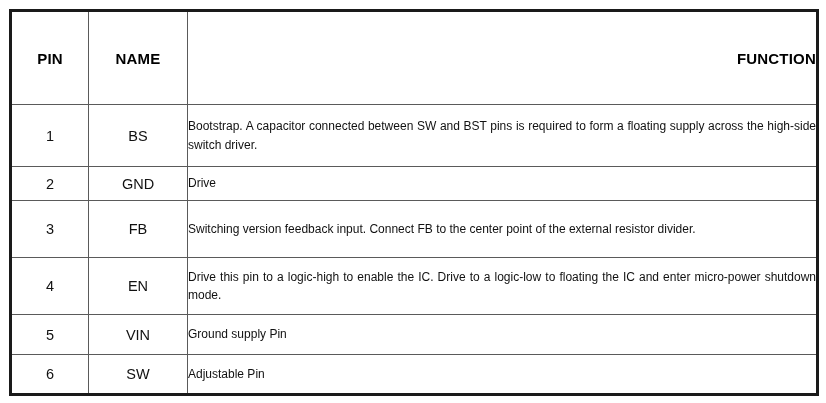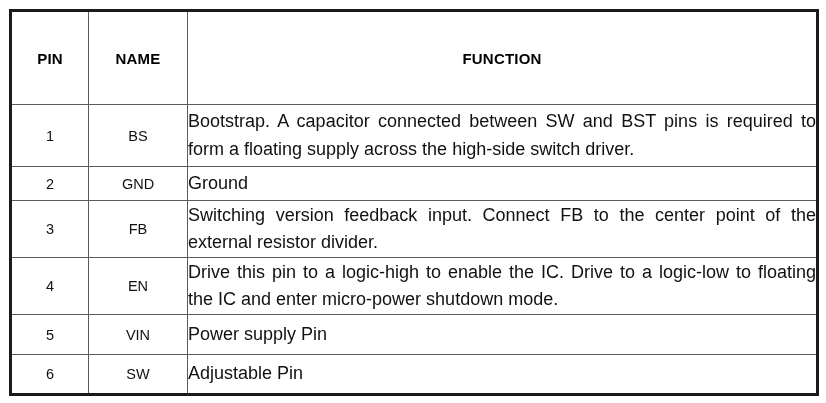--- a/index.html
+++ b/index.html
@@ -56,35 +56,35 @@
     font-weight: bold;
     font-size: 15px;
     letter-spacing: 0.2px;
     color: #000000;
   }
   .head-row th.th-pin,
   .head-row th.th-name {
     text-align: center;
   }
   .head-row th.th-func {
-    text-align: center;
+    text-align: right;
   }
 
   
   .cell-pin,
   .cell-name {
     text-align: center;
     font-size: 14.5px;
     color: #111111;
   }
 
   .cell-func {
     text-align: justify;
     text-align-last: left;
-    font-size: 18px;
+    font-size: 12px;
     line-height: 1.52;
     color: #111111;
     padding: 4px 8px 4px 9px;
     hyphens: none;
   }
 
   
   .row-h-2line td { height: 62px; }
   .row-h-1line td { height: 34px; }
   .row-h-2line-tall td { height: 57px; }
@@ -123,21 +123,21 @@
         <td class="cell-name">BS</td>
         <td class="cell-func">
           <span class="func-text">Bootstrap. A capacitor connected between SW and BST pins is required to form a floating supply across the high-side switch driver.</span>
         </td>
       </tr>
 
       <tr class="row-h-1line">
         <td class="cell-pin">2</td>
         <td class="cell-name">GND</td>
         <td class="cell-func">
-          <span class="func-text">Ground</span>
+          <span class="func-text">Drive</span>
         </td>
       </tr>
 
       <tr class="row-h-2line-tall">
         <td class="cell-pin">3</td>
         <td class="cell-name">FB</td>
         <td class="cell-func">
           <span class="func-text">Switching version feedback input. Connect FB to the center point of the external resistor divider.</span>
         </td>
       </tr>
@@ -147,21 +147,21 @@
         <td class="cell-name">EN</td>
         <td class="cell-func">
           <span class="func-text">Drive this pin to a logic-high to enable the IC. Drive to a logic-low to floating the IC and enter micro-power shutdown mode.</span>
         </td>
       </tr>
 
       <tr class="row-h-1line-tall">
         <td class="cell-pin">5</td>
         <td class="cell-name">VIN</td>
         <td class="cell-func">
-          <span class="func-text">Power supply Pin</span>
+          <span class="func-text">Ground supply Pin</span>
         </td>
       </tr>
 
       <tr class="row-h-1line-tall">
         <td class="cell-pin">6</td>
         <td class="cell-name">SW</td>
         <td class="cell-func">
           <span class="func-text">Adjustable Pin</span>
         </td>
       </tr>

